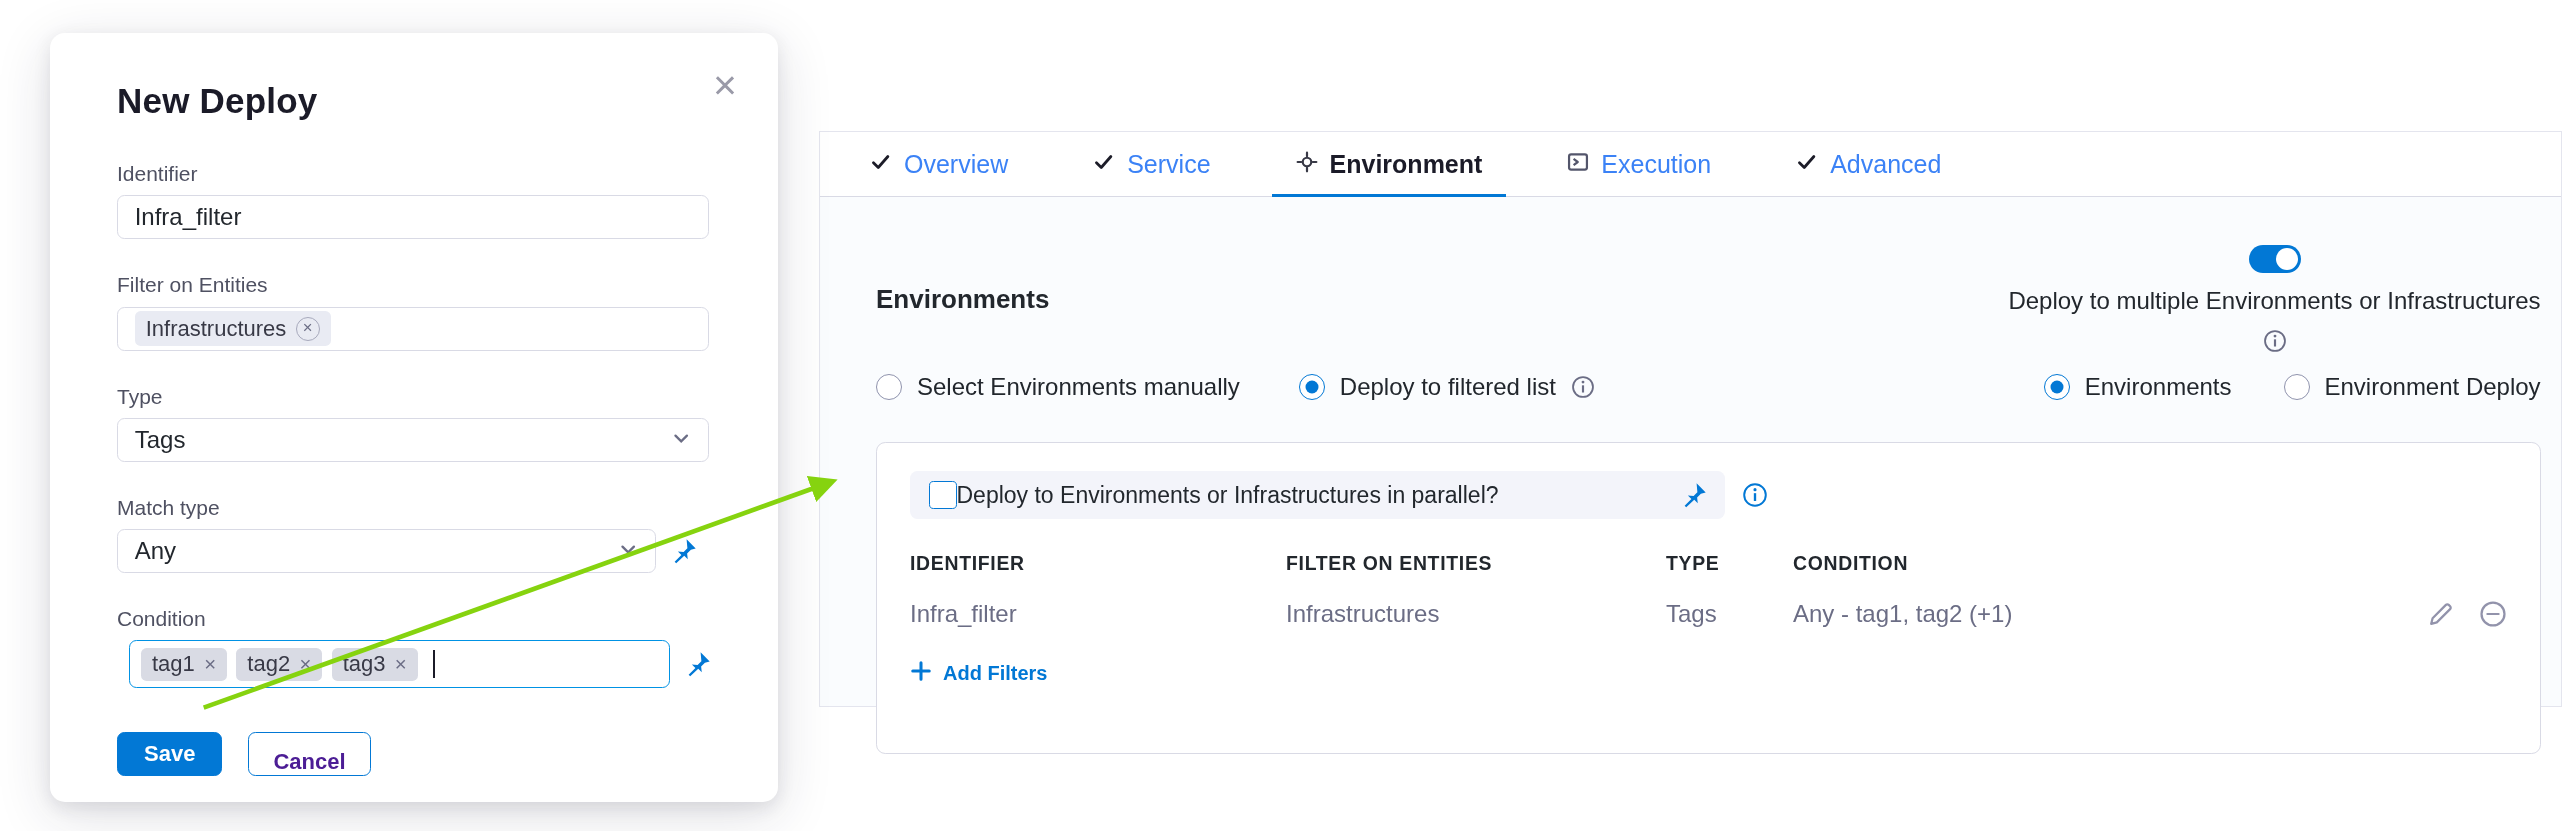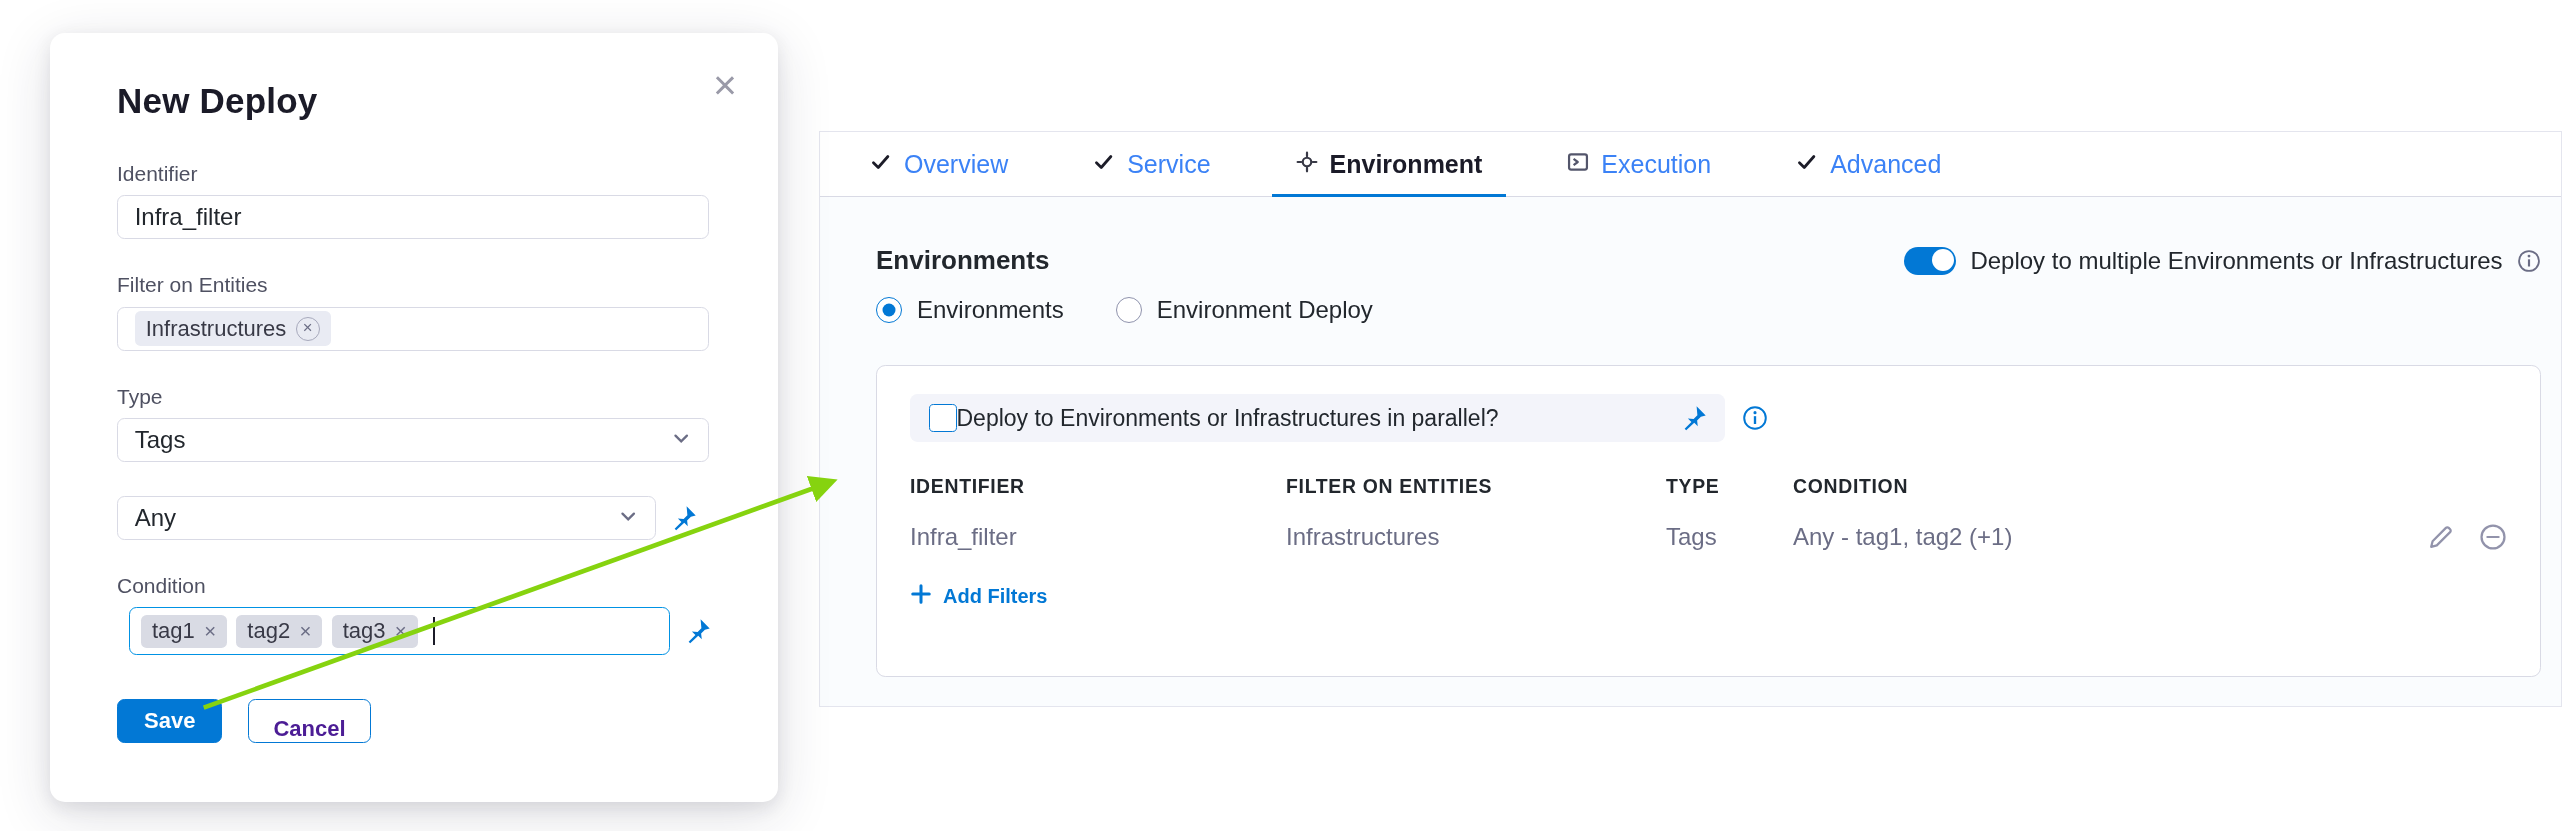--- a/index.html
+++ b/index.html
@@ -37,21 +37,21 @@
   .panel{position:absolute;left:819px;top:131px;width:1743px;height:576px;border:0.9px solid #e4e5ee;box-sizing:border-box;background:#fff;z-index:5;}
   .tabs{display:flex;align-items:center;height:65px;padding-left:26px;gap:37px;background:#fff;border-bottom:0.9px solid #d9dae5;box-sizing:border-box;}
   .tab{display:flex;align-items:center;gap:12px;padding:0 24px;height:65px;position:relative;font-size:25px;color:#3b82f6;cursor:pointer;}
   .tab.active{color:#1b1b28;font-weight:700;}
   .tab.active::after{content:"";position:absolute;left:0;right:0;bottom:-0.9px;height:3.7px;background:#0278d5;}
   .tab svg{flex:none;}
 
   .panel-body{position:absolute;left:0;right:0;top:65px;bottom:0;background:#fafcfe;padding:48px 20.4px 0 56px;box-sizing:border-box;}
   .row-split{display:flex;justify-content:space-between;align-items:center;}
   .env-heading{margin:0;font-size:26px;font-weight:700;color:#22272d;}
-  .toggle-group{display:flex;align-items:center;gap:14px;}
+  .toggle-group{display:flex;align-items:center;gap:14px;flex-direction:column;}
   .toggle{width:52px;height:28px;border-radius:15px;background:#0278d5;position:relative;display:inline-block;cursor:pointer;flex:none;}
   .toggle .knob{position:absolute;top:2.8px;right:2.8px;width:22px;height:22px;border-radius:50%;background:#fff;}
   .toggle-label{font-size:24px;color:#22272d;}
   .row2{margin-top:20.4px;}
   .radio-row{display:flex;align-items:center;gap:59px;}
   .radio-row.tight{gap:52px;}
   .radio-opt{display:flex;align-items:center;gap:15px;font-size:24px;color:#22272d;cursor:pointer;}
   .radio{width:26px;height:26px;border-radius:50%;border:1.9px solid #8f93ad;box-sizing:border-box;background:#fff;flex:none;position:relative;}
   .radio.selected{border-color:#0278d5;}
   .radio.selected::after{content:"";position:absolute;left:50%;top:50%;transform:translate(-50%,-50%);width:13px;height:13px;border-radius:50%;background:#0278d5;}
@@ -103,20 +103,21 @@
         <span>Tags</span>
         <span>
           <svg width="20.4" height="20.4" viewBox="0 0 16 16">
               <path d="M3.5 6l4.5 4.5L12.5 6" fill="none" stroke="#6b6d85" stroke-width="1.8" stroke-linecap="round"></path>
             </svg>
         </span>
       </div>
     </div>
 
     <div class="field">
+      <label>Match type</label>
       <div class="inline-row">
         <div class="input-like select narrow">
           <span>Any</span>
           <span>
             <svg width="20.4" height="20.4" viewBox="0 0 16 16">
                 <path d="M3.5 6l4.5 4.5L12.5 6" fill="none" stroke="#6b6d85" stroke-width="1.8" stroke-linecap="round"></path>
               </svg>
           </span>
         </div>
         <span class="pin">
@@ -218,20 +219,37 @@
             <svg width="24" height="24" viewBox="0 0 20 20">
                 <circle cx="10" cy="10" r="8.3" fill="none" stroke="currentColor" stroke-width="1.5"></circle>
                 <rect x="9.1" y="8.6" width="1.8" height="6" fill="currentColor"></rect>
                 <circle cx="10" cy="5.9" r="1.2" fill="currentColor"></circle>
               </svg>
           </span>
         </div>
       </div>
 
       <div class="row-split row2">
+        <div class="radio-row">
+          <label class="radio-opt">
+            <span class="radio"></span>
+            <span>Select Environments manually</span>
+          </label>
+          <label class="radio-opt">
+            <span class="radio selected"></span>
+            <span>Deploy to filtered list</span>
+            <span class="info">
+              <svg width="24" height="24" viewBox="0 0 20 20">
+                  <circle cx="10" cy="10" r="8.3" fill="none" stroke="currentColor" stroke-width="1.5"></circle>
+                  <rect x="9.1" y="8.6" width="1.8" height="6" fill="currentColor"></rect>
+                  <circle cx="10" cy="5.9" r="1.2" fill="currentColor"></circle>
+                </svg>
+            </span>
+          </label>
+        </div>
         <div class="radio-row tight">
           <label class="radio-opt">
             <span class="radio selected"></span>
             <span>Environments</span>
           </label>
           <label class="radio-opt">
             <span class="radio"></span>
             <span>Environment Deploy</span>
           </label>
         </div>

